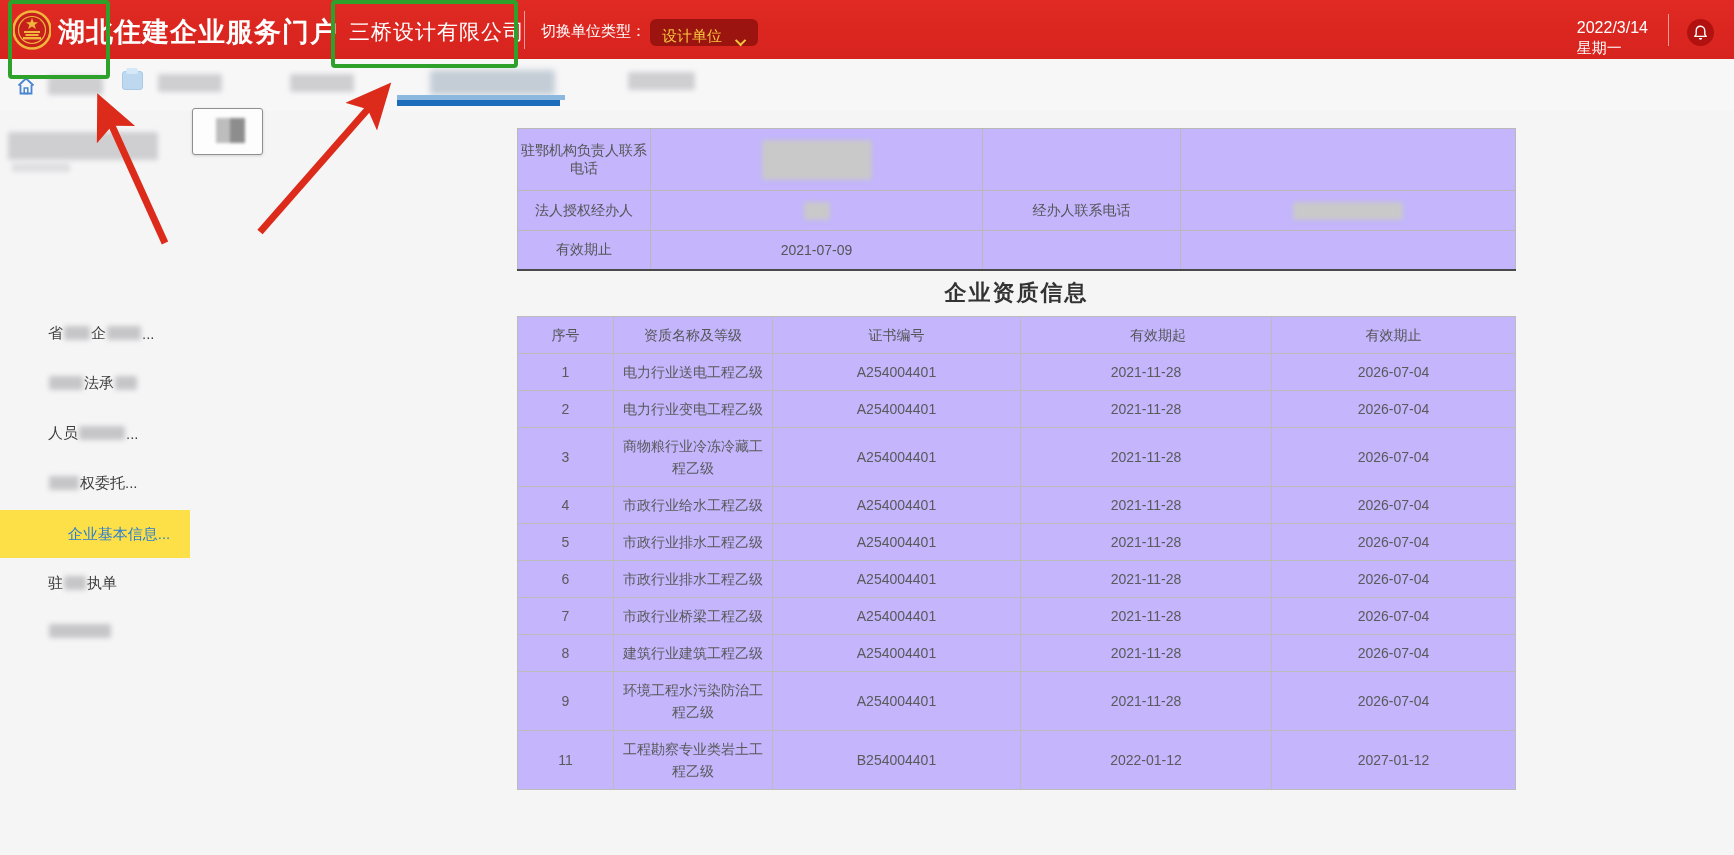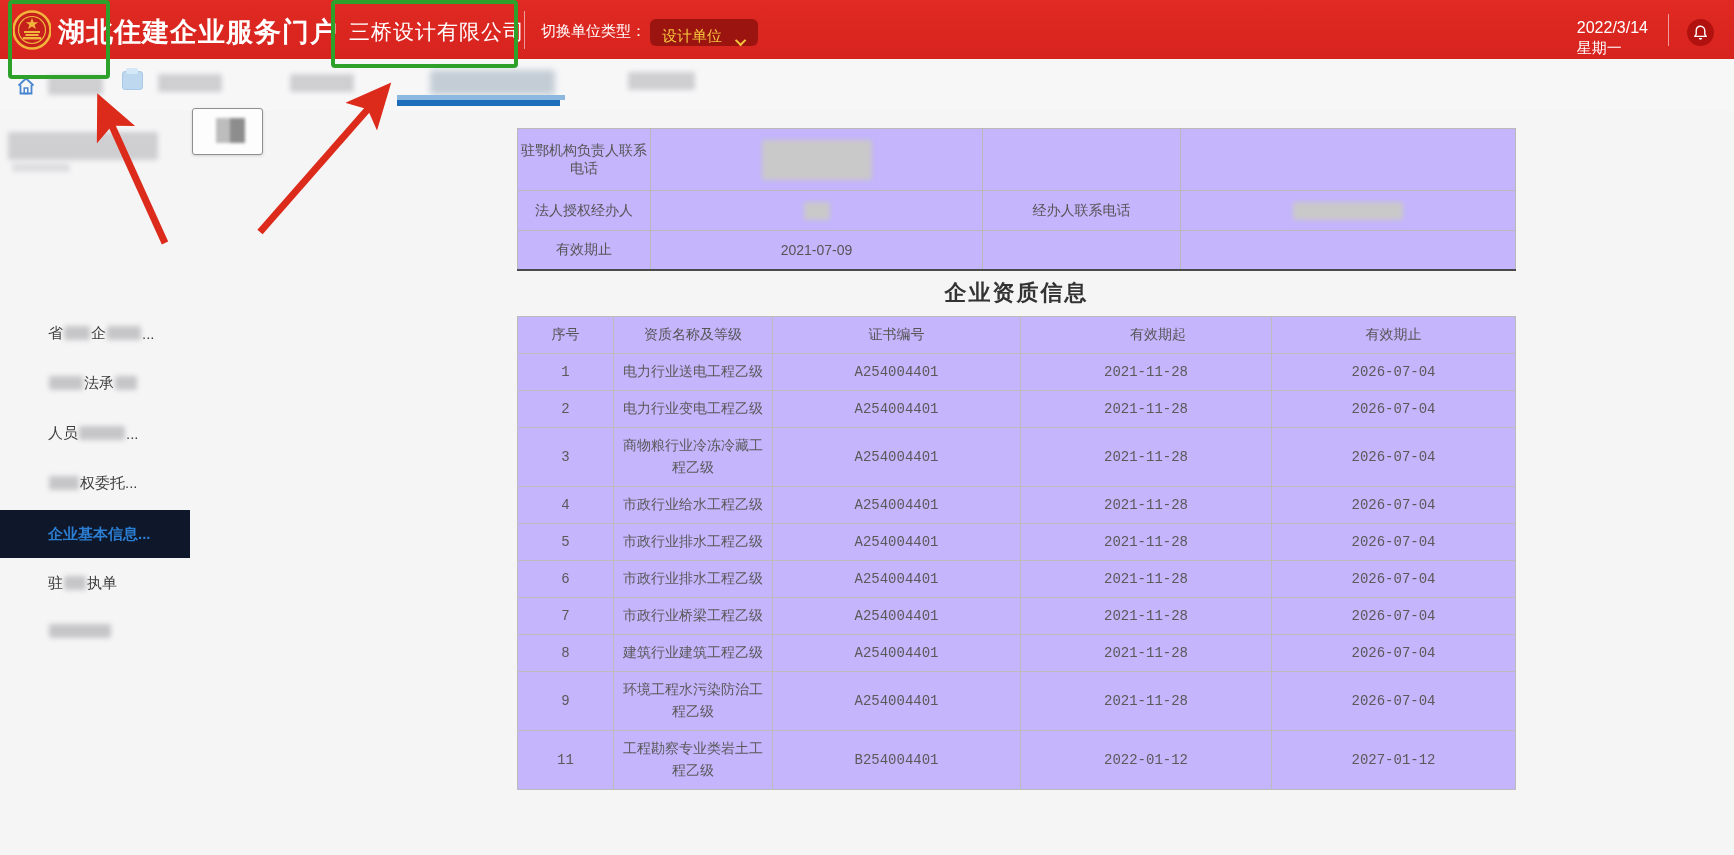--- a/index.html
+++ b/index.html
@@ -52,34 +52,34 @@
     border:1px solid #8f8f8f; border-radius:3px; box-shadow:0 1px 3px rgba(0,0,0,.15); z-index:4; }
   .mini-popup .img { position:absolute; left:23px; top:9px; width:29px; height:25px;
     background:linear-gradient(90deg,#bdbdbd 0 50%, #8d8d8d 50% 100%); filter:blur(1.5px); }
 
   
   .sidebar { position:absolute; left:0; top:111px; width:300px; height:744px; }
   .side-head { position:absolute; left:8px; top:21px; width:150px; height:28px; }
   .side-head2 { position:absolute; left:12px; top:52px; width:58px; height:9px; opacity:.6; }
   .side-item { position:absolute; left:0; width:220px; height:48px; display:flex; align-items:center;
     padding-left:48px; font-size:15px; color:#3d3d3d; cursor:pointer; white-space:nowrap; }
-  .side-item.active { background:#0f172a; width:190px; color:#2b7ed2; font-weight:bold; }
+  .side-item.active { background:#fde047; width:190px; color:#2b7ed2; font-weight:normal;justify-content:center; }
   .segblur { display:inline-block; height:14px; background:#c6c6c8; filter:blur(2.5px);
     border-radius:2px; vertical-align:middle; margin:0 1px; }
   table { border-collapse:collapse; table-layout:fixed; background:#c4b5fd; }
   .info-table { position:absolute; left:517px; top:128px; width:999px; border:1px solid #9b9b9b;
     border-bottom:2px solid #4a4a4a; }
   .info-table td { border:1px solid #b9b9b9; text-align:center; vertical-align:middle;
     font-size:14px; color:#555; }
   .qual-title { position:absolute; left:517px; top:278px; width:999px; text-align:center;
     font-family:"Liberation Serif", serif; font-size:22px; font-weight:bold; color:#333;
     letter-spacing:2px; }
   .qual-table { position:absolute; left:517px; top:316px; width:999px; border:1.5px solid #6f6f6f; }
   .qual-table td, .qual-table th { border:1px solid #bcbcbc; text-align:center; vertical-align:middle;
-    font-size:14px; color:#5a5a5a; font-weight:normal; line-height:22px; padding:7px 4px;font-family:Liberation Mono, monospace; }
+    font-size:14px; color:#5a5a5a; font-weight:normal; line-height:22px; padding:7px 4px; }
   .qual-table th { color:#555; }
   .cellblur { display:inline-block; background:#c9c9c9; filter:blur(2.5px); border-radius:2px; vertical-align:middle; }
 
   
   .annot { position:absolute; left:0; top:0; width:1734px; height:855px; z-index:40; pointer-events:none; }
 </style>
 </head>
 <body>
 
 <div class="topbar">

